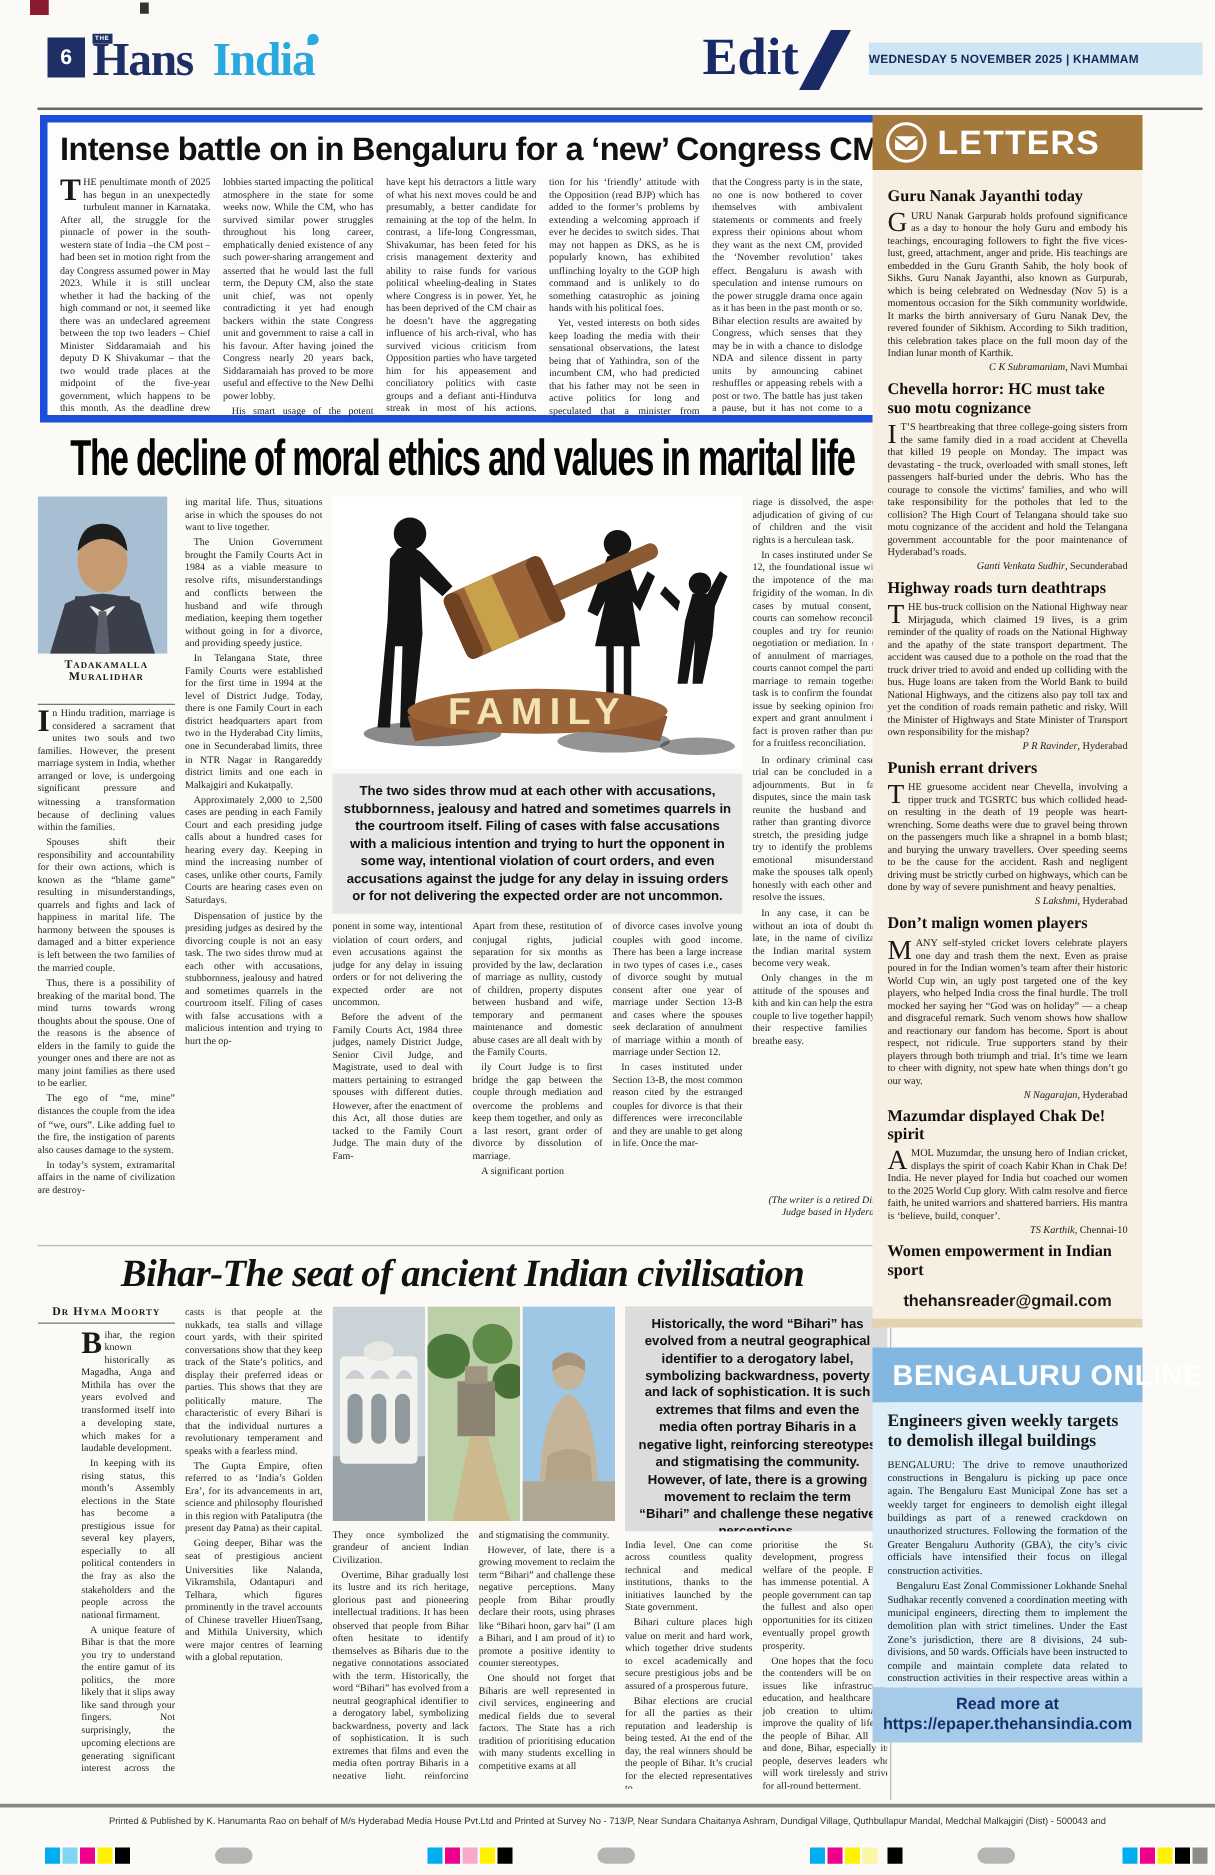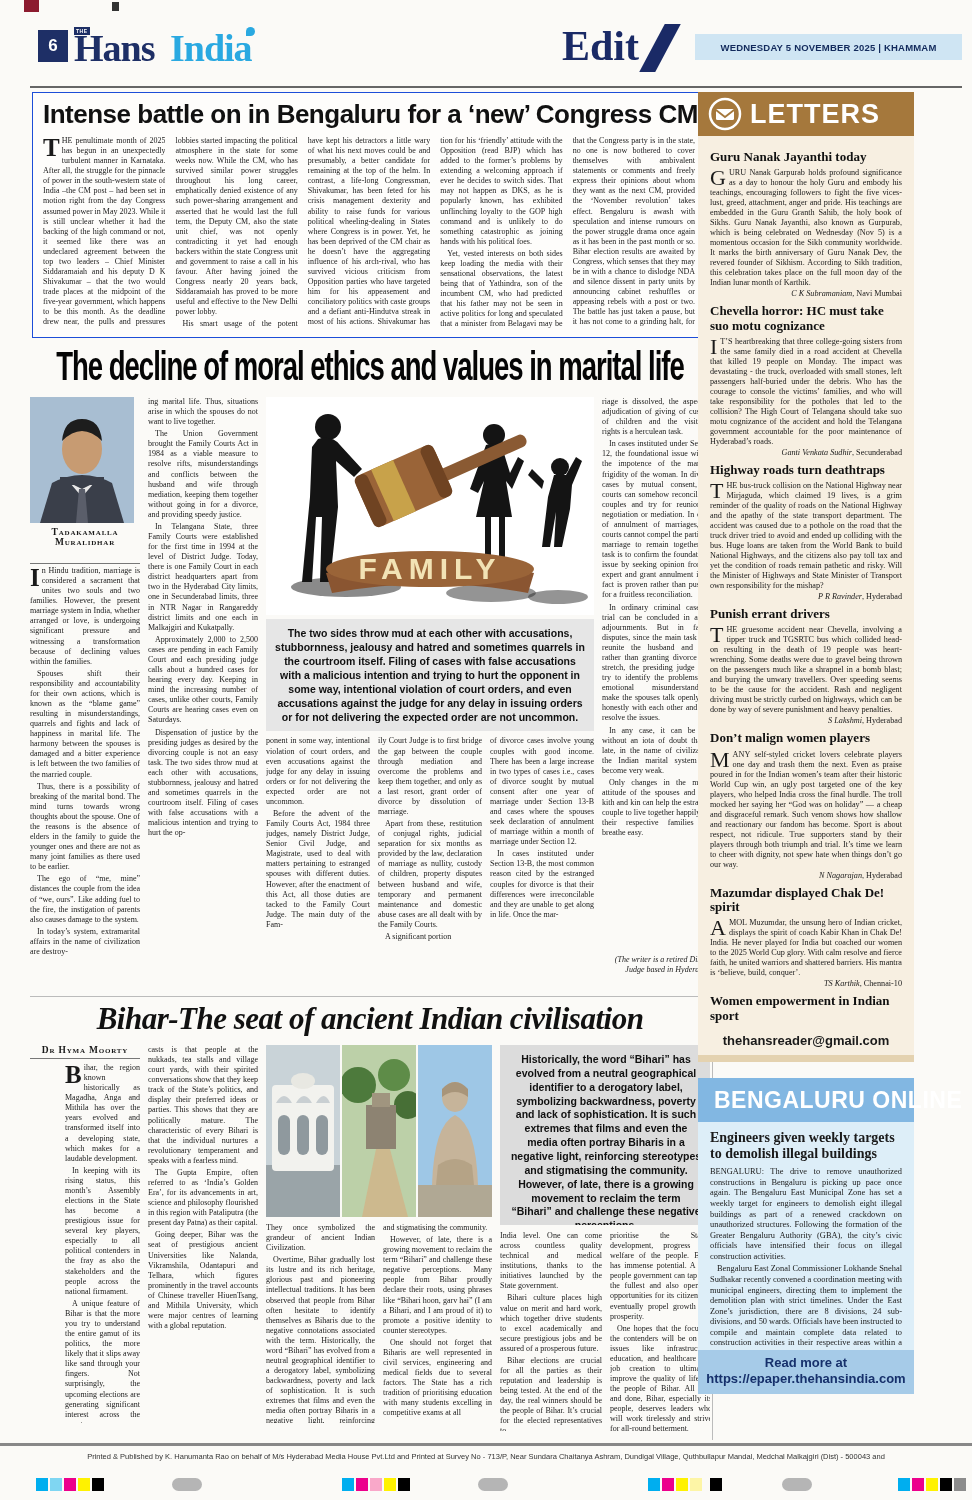--- a/index.html
+++ b/index.html
@@ -10,32 +10,32 @@
   
   .pagenum{left:38px;top:30px;width:30px;height:32px;background:#1e2f66;color:#fff;
            font:bold 17px "Liberation Sans",sans-serif;display:flex;align-items:center;justify-content:center;}
   .the-tab{left:74px;top:27px;background:#1e2f66;color:#fff;font:bold 5px "Liberation Sans",sans-serif;
            padding:1px 2px;letter-spacing:.5px;}
   .m-hans{left:74px;top:26px;font:bold 38px "Liberation Serif",serif;color:#1e2f66;letter-spacing:-1px;}
   .m-india{left:170px;top:26px;font:bold 38px "Liberation Serif",serif;color:#2aa9e1;letter-spacing:-1px;}
   .m-leaf{left:246px;top:27px;width:9px;height:9px;background:#2aa9e1;border-radius:50% 50% 50% 0;}
   .edit-title{left:562px;top:22px;font:bold 42px "Liberation Serif",serif;color:#1a2a66;}
   .edit-slash{left:652px;top:24px;width:16px;height:48px;background:#1a2a66;transform:skewX(-28deg);}
-  .dateband{left:695px;top:34px;width:267px;height:26px;background:#cfe5f3;display:flex;align-items:center;justify-content:center;}
+  .dateband{left:695px;top:34px;width:267px;height:26px;background:#cfe5f3;display:flex;align-items:center;justify-content:flex-start;}
   .dateband span{font:bold 9.5px "Liberation Sans",sans-serif;color:#122a5c;letter-spacing:.2px;}
   .head-rule{left:30px;top:86px;width:932px;height:2px;background:#666;}
 
   
   .colbody{font-size:8px;line-height:1.26;text-align:justify;overflow:hidden;}
   .colbody p{margin:0 0 2px 0;}
   .colbody p + p{text-indent:7px;}
   .dc > p:first-child::first-letter{float:left;font-size:25px;line-height:.82;padding:2px 2px 0 0;font-weight:bold;}
 
   
-  .art1{left:32px;top:92px;width:674px;height:246px;border:1px solid #1d4ed8;background:#fefdfb;box-sizing:border-box;padding:4px 10px;}
+  .art1{left:32px;top:92px;width:674px;height:246px;border:6px solid #1d4ed8;background:#fefdfb;box-sizing:border-box;padding:4px 10px;}
   .art1 h1{margin:2px 0 6px 0;text-align:center;font:600 26px "Liberation Sans",sans-serif;
            letter-spacing:-.5px;color:#111;white-space:nowrap;}
   .art1-cols{display:flex;gap:10px;height:192px;overflow:hidden;}
   .art1-cols > div{flex:1;}
 
   
   .art2{left:30px;top:344px;width:680px;height:648px;overflow:hidden;}
   .art2 h1{margin:0;text-align:center;font:bold 27px "Liberation Sans",sans-serif;letter-spacing:-1px;
            transform:scale(1.02,1.5);transform-origin:center top;color:#050505;}
   .art2-grid{margin-top:22px;display:grid;grid-template-columns:110px 110px 328px 112px;gap:8px;height:588px;overflow:hidden;}
@@ -213,22 +213,22 @@
             </g>
           </svg>
         </div>
         <div class="quote2">The two sides throw mud at each other with accusations, stubbornness, jealousy and hatred and sometimes quarrels in the courtroom itself. Filing of cases with false accusations with a malicious intention and trying to hurt the opponent in some way, intentional violation of court orders, and even accusations against the judge for any delay in issuing orders or for not delivering the expected order are not uncommon.</div>
         <div class="subcols">
           <div class="colbody">
               <p>ponent in some way, intentional violation of court orders, and even accusations against the judge for any delay in issuing orders or for not delivering the expected order are not uncommon.</p>
               <p>Before the advent of the Family Courts Act, 1984 three judges, namely District Judge, Senior Civil Judge, and Magistrate, used to deal with matters pertaining to estranged spouses with different duties. However, after the enactment of this Act, all those duties are tacked to the Family Court Judge. The main duty of the Fam-</p>
             </div>
           <div class="colbody">
+              <p>Apart from these, restitution of conjugal rights, judicial separation for six months as provided by the law, declaration of marriage as nullity, custody of children, property disputes between husband and wife, temporary and permanent maintenance and domestic abuse cases are all dealt with by the Family Courts.</p>
               <p>ily Court Judge is to first bridge the gap between the couple through mediation and overcome the problems and keep them together, and only as a last resort, grant order of divorce by dissolution of marriage.</p>
-              <p>Apart from these, restitution of conjugal rights, judicial separation for six months as provided by the law, declaration of marriage as nullity, custody of children, property disputes between husband and wife, temporary and permanent maintenance and domestic abuse cases are all dealt with by the Family Courts.</p>
               <p>A significant portion</p>
             </div>
           <div class="colbody">
               <p>of divorce cases involve young couples with good income. There has been a large increase in two types of cases i.e., cases of divorce sought by mutual consent after one year of marriage under Section 13-B and cases where the spouses seek declaration of annulment of marriage within a month of marriage under Section 12.</p>
               <p>In cases instituted under Section 13-B, the most common reason cited by the estranged couples for divorce is that their differences were irreconcilable and they are unable to get along in life. Once the mar-</p>
             </div>
         </div>
       </div>
 
       <div>

